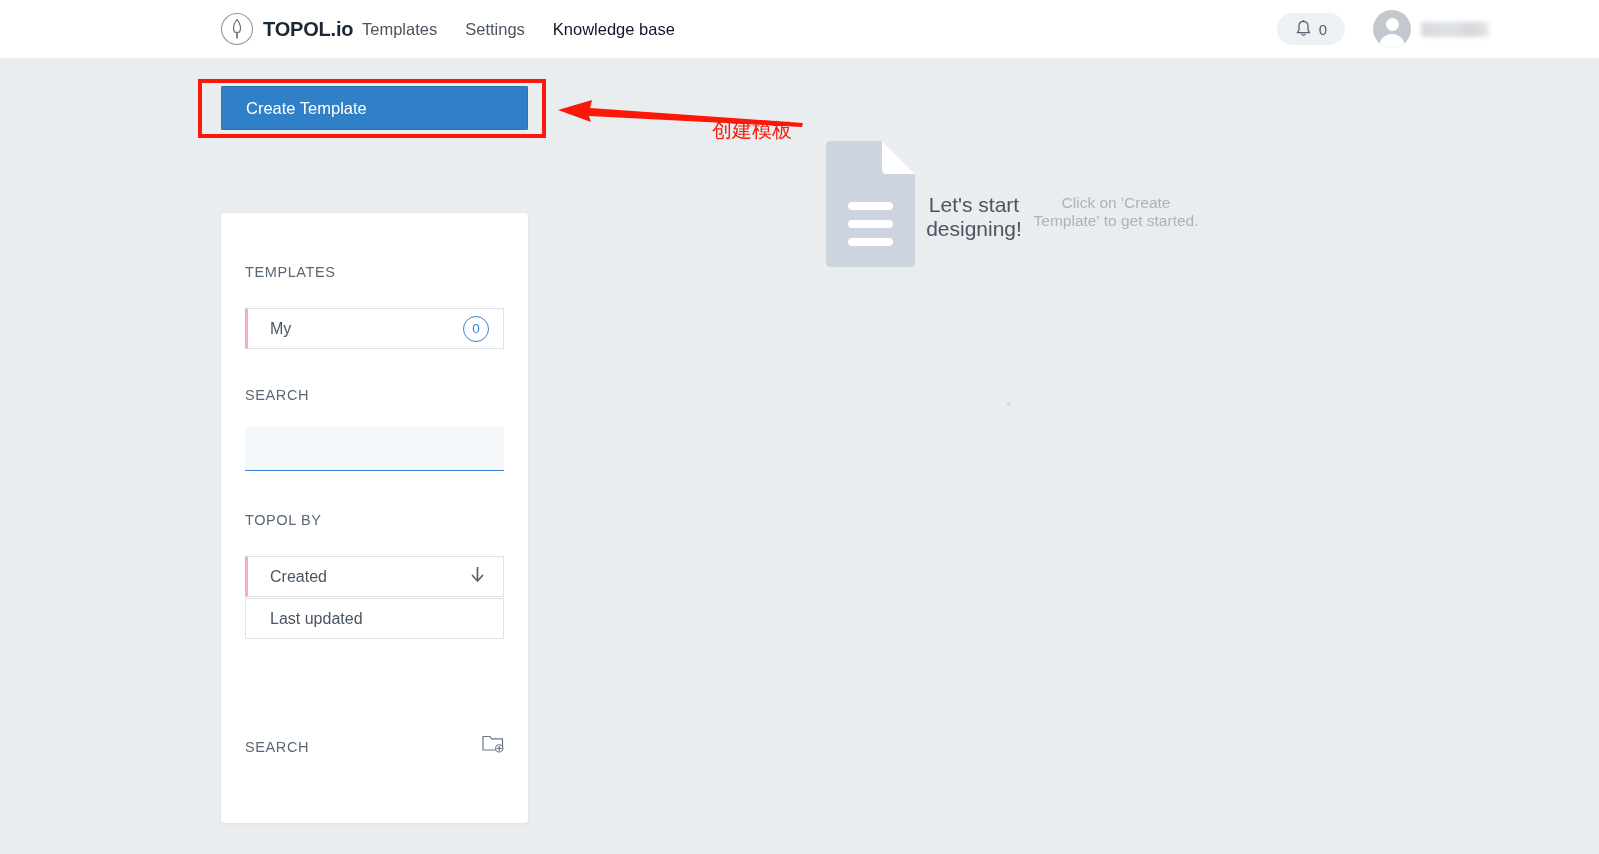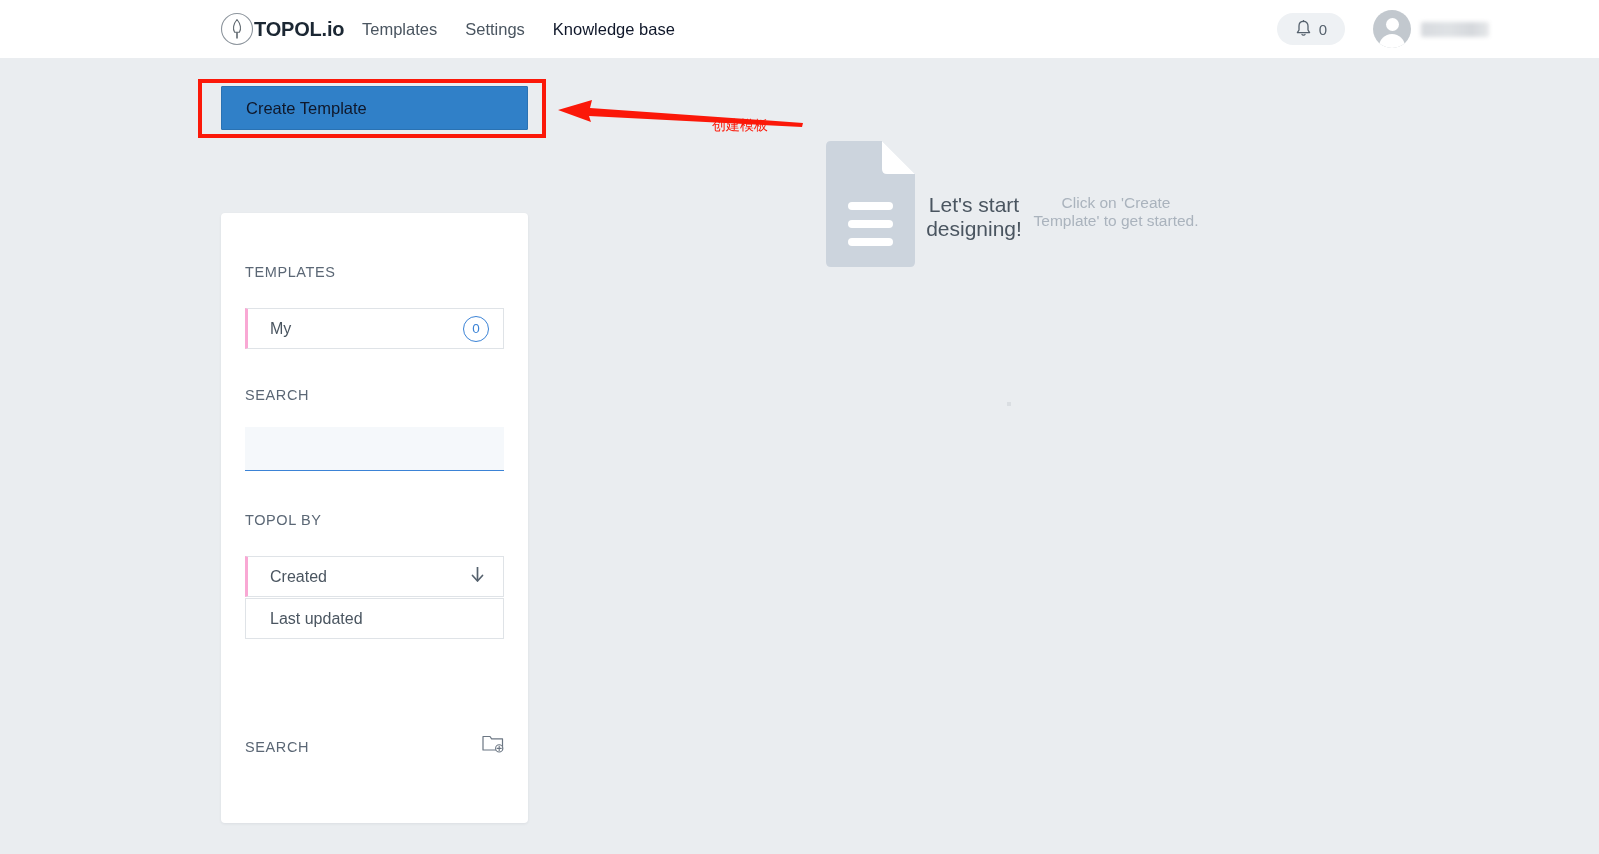--- a/index.html
+++ b/index.html
@@ -21,21 +21,21 @@
     height: 58px;
     background: #ffffff;
     display: flex;
     align-items: center;
   }
   .brand {
     position: absolute;
     left: 220px;
     display: flex;
     align-items: center;
-    gap: 0;
+    gap: 9px;
   }
   .brand-mark { width: 34px; height: 34px; display: block; }
   .brand-text {
     font-size: 20px;
     font-weight: bold;
     color: #1b2733;
     letter-spacing: -0.2px;
     white-space: nowrap;
   }
   .nav {
@@ -108,21 +108,21 @@
     position: absolute;
     left: 221px;
     top: 86px;
     width: 307px;
   }
   .btn-primary {
     width: 307px;
     height: 44px;
     background: #3080c8;
     border: 1px solid #2a72b3;
-    color: #0f172a;
+    color: #ffffff;
     font-size: 16.5px;
     display: flex;
     align-items: center;
     padding-left: 24px;
     cursor: pointer;
     border-radius: 1px;
   }
   .btn-secondary {
     width: 307px;
     height: 44px;
@@ -153,21 +153,21 @@
     left: 558px;
     top: 95px;
     width: 250px;
     height: 45px;
     pointer-events: none;
   }
   .annot-text {
     position: absolute;
     left: 712px;
     top: 117px;
-    font-size: 14px;
+    font-size: 20px;
     color: #fb1809;
     font-family: Liberation Serif, serif;
     white-space: nowrap;
   }
 
   
   .card {
     position: absolute;
     left: 221px;
     top: 213px;

